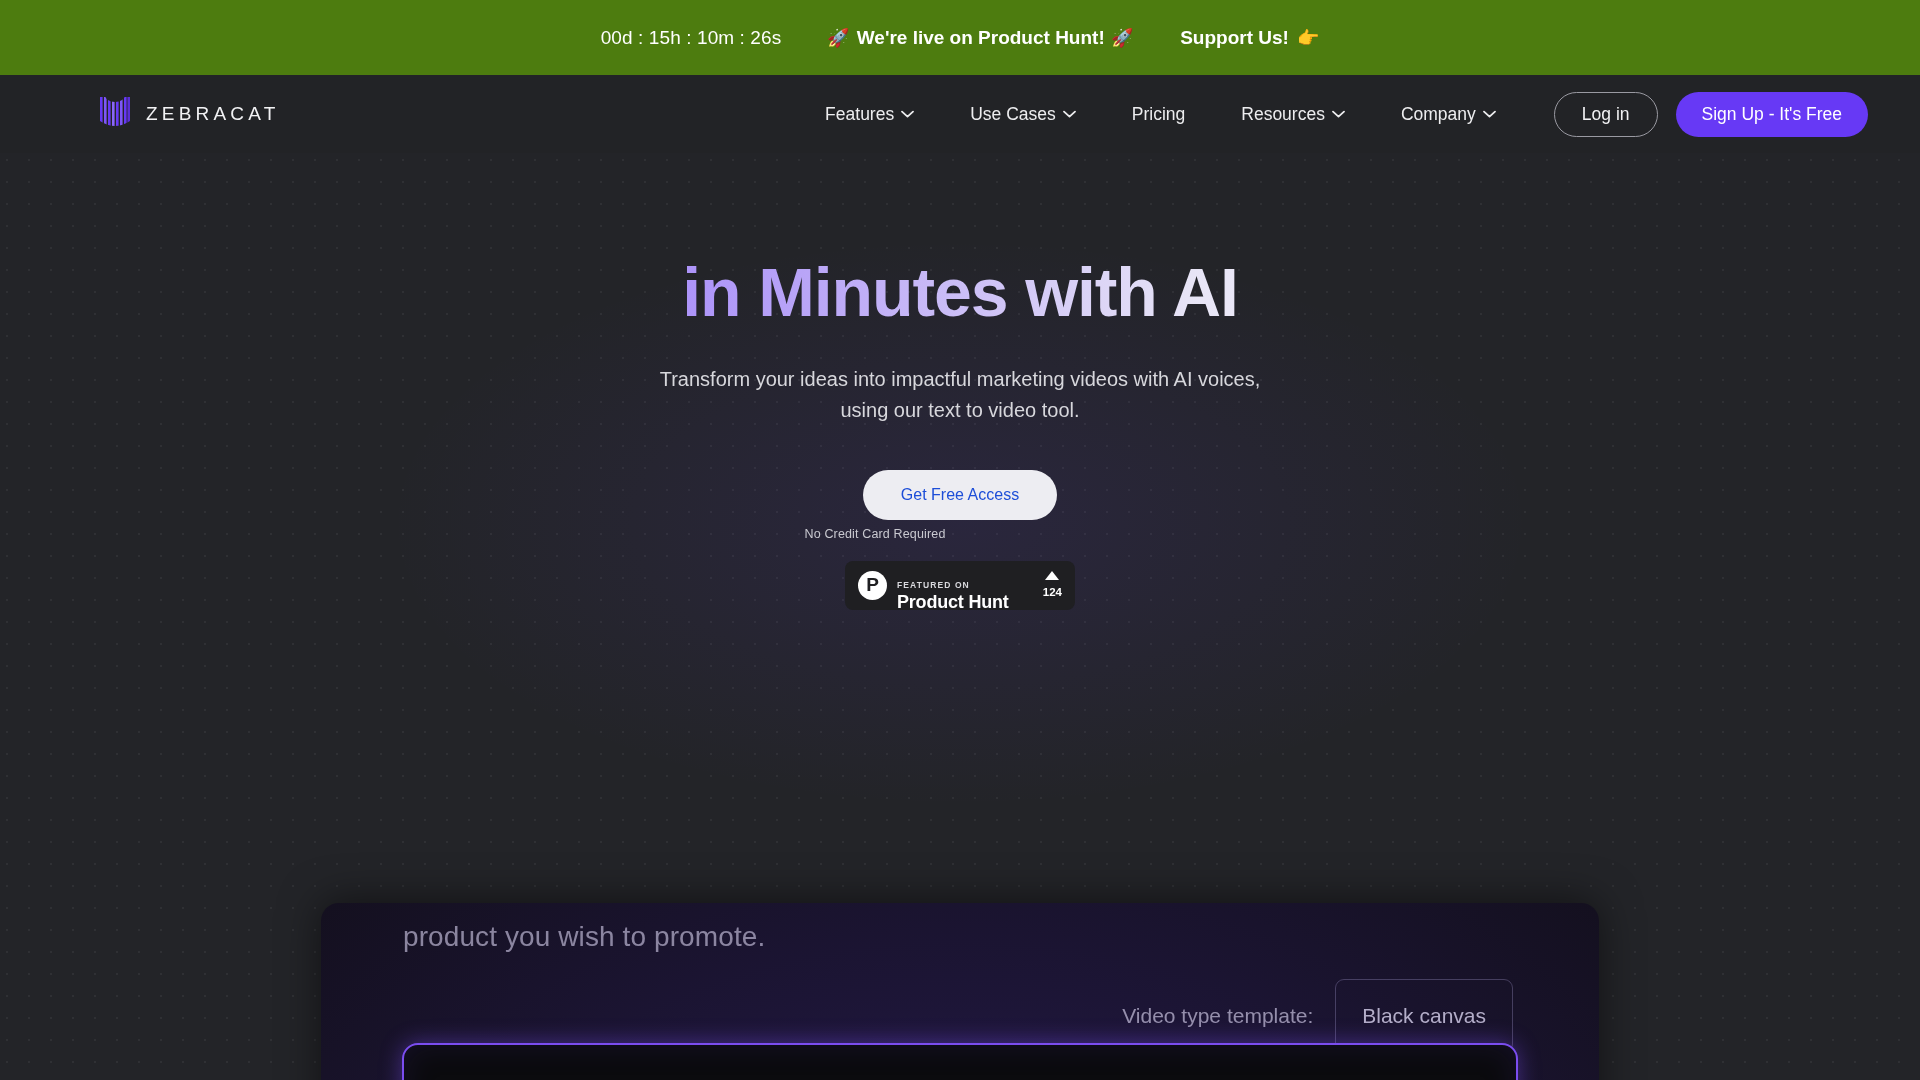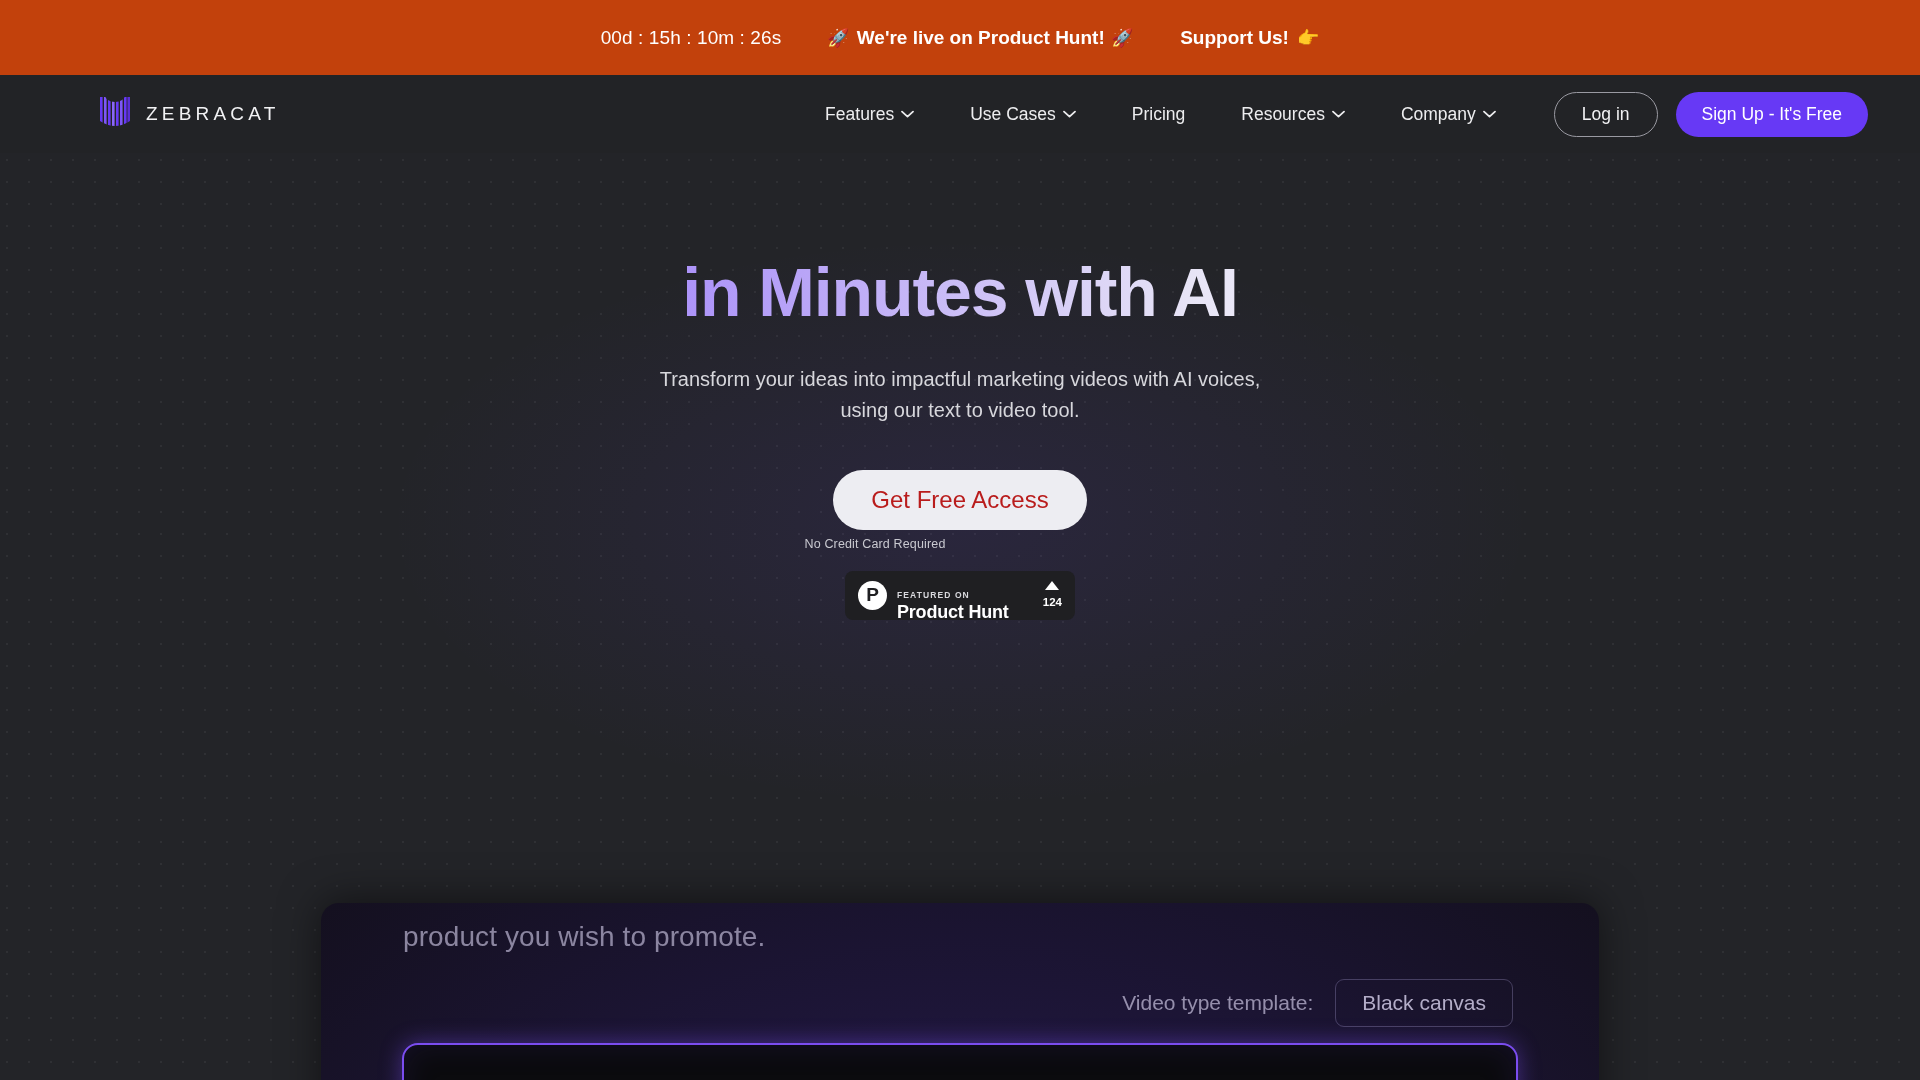--- a/index.html
+++ b/index.html
@@ -19,21 +19,21 @@
     height: 1080px;
     overflow: hidden;
     background: #222326;
   }
 
   
   .promo-banner {
     position: relative;
     height: 75px;
     width: 100%;
-    background: #c2410c;
+    background: #4d7c0f;
     display: flex;
     align-items: center;
     justify-content: center;
     gap: 46px;
     z-index: 40;
   }
   .promo-timer {
     color: #ffffff;
     font-size: 19px;
     font-weight: 500;
@@ -197,24 +197,24 @@
 
   .cta-row {
     margin-top: 44px;
     display: flex;
     justify-content: center;
     align-items: center;
     gap: 18px;
   }
   .btn-primary {
     background: #EDEDF2;
-    color: #b91c1c;
+    color: #1d4ed8;
     border: none;
     border-radius: 999px;
-    font-size: 24px;
+    font-size: 16px;
     padding: 16px 38px;
     cursor: pointer;
     font-family: inherit;
     white-space: nowrap;
   }
   .btn-ghost {
     background: transparent;
     color: #F2F2F4;
     border: 1.4px solid #B9B9C0;
     border-radius: 999px;
@@ -327,21 +327,21 @@
     gap: 22px;
   }
   .app-template-label {
     color: #C4BEDA;
     font-size: 21px;
     opacity: .72;
   }
   .app-template-chip {
     border: 1px solid rgba(180,170,225,0.35);
     border-radius: 9px;
-    padding: 11px 26px;
+    padding: 24px 26px;
     color: #CFC9E4;
     font-size: 21px;
     opacity: .85;
     cursor: pointer;
   }
   .app-textarea {
     position: absolute;
     left: 81px;
     right: 81px;
     top: 140px;

